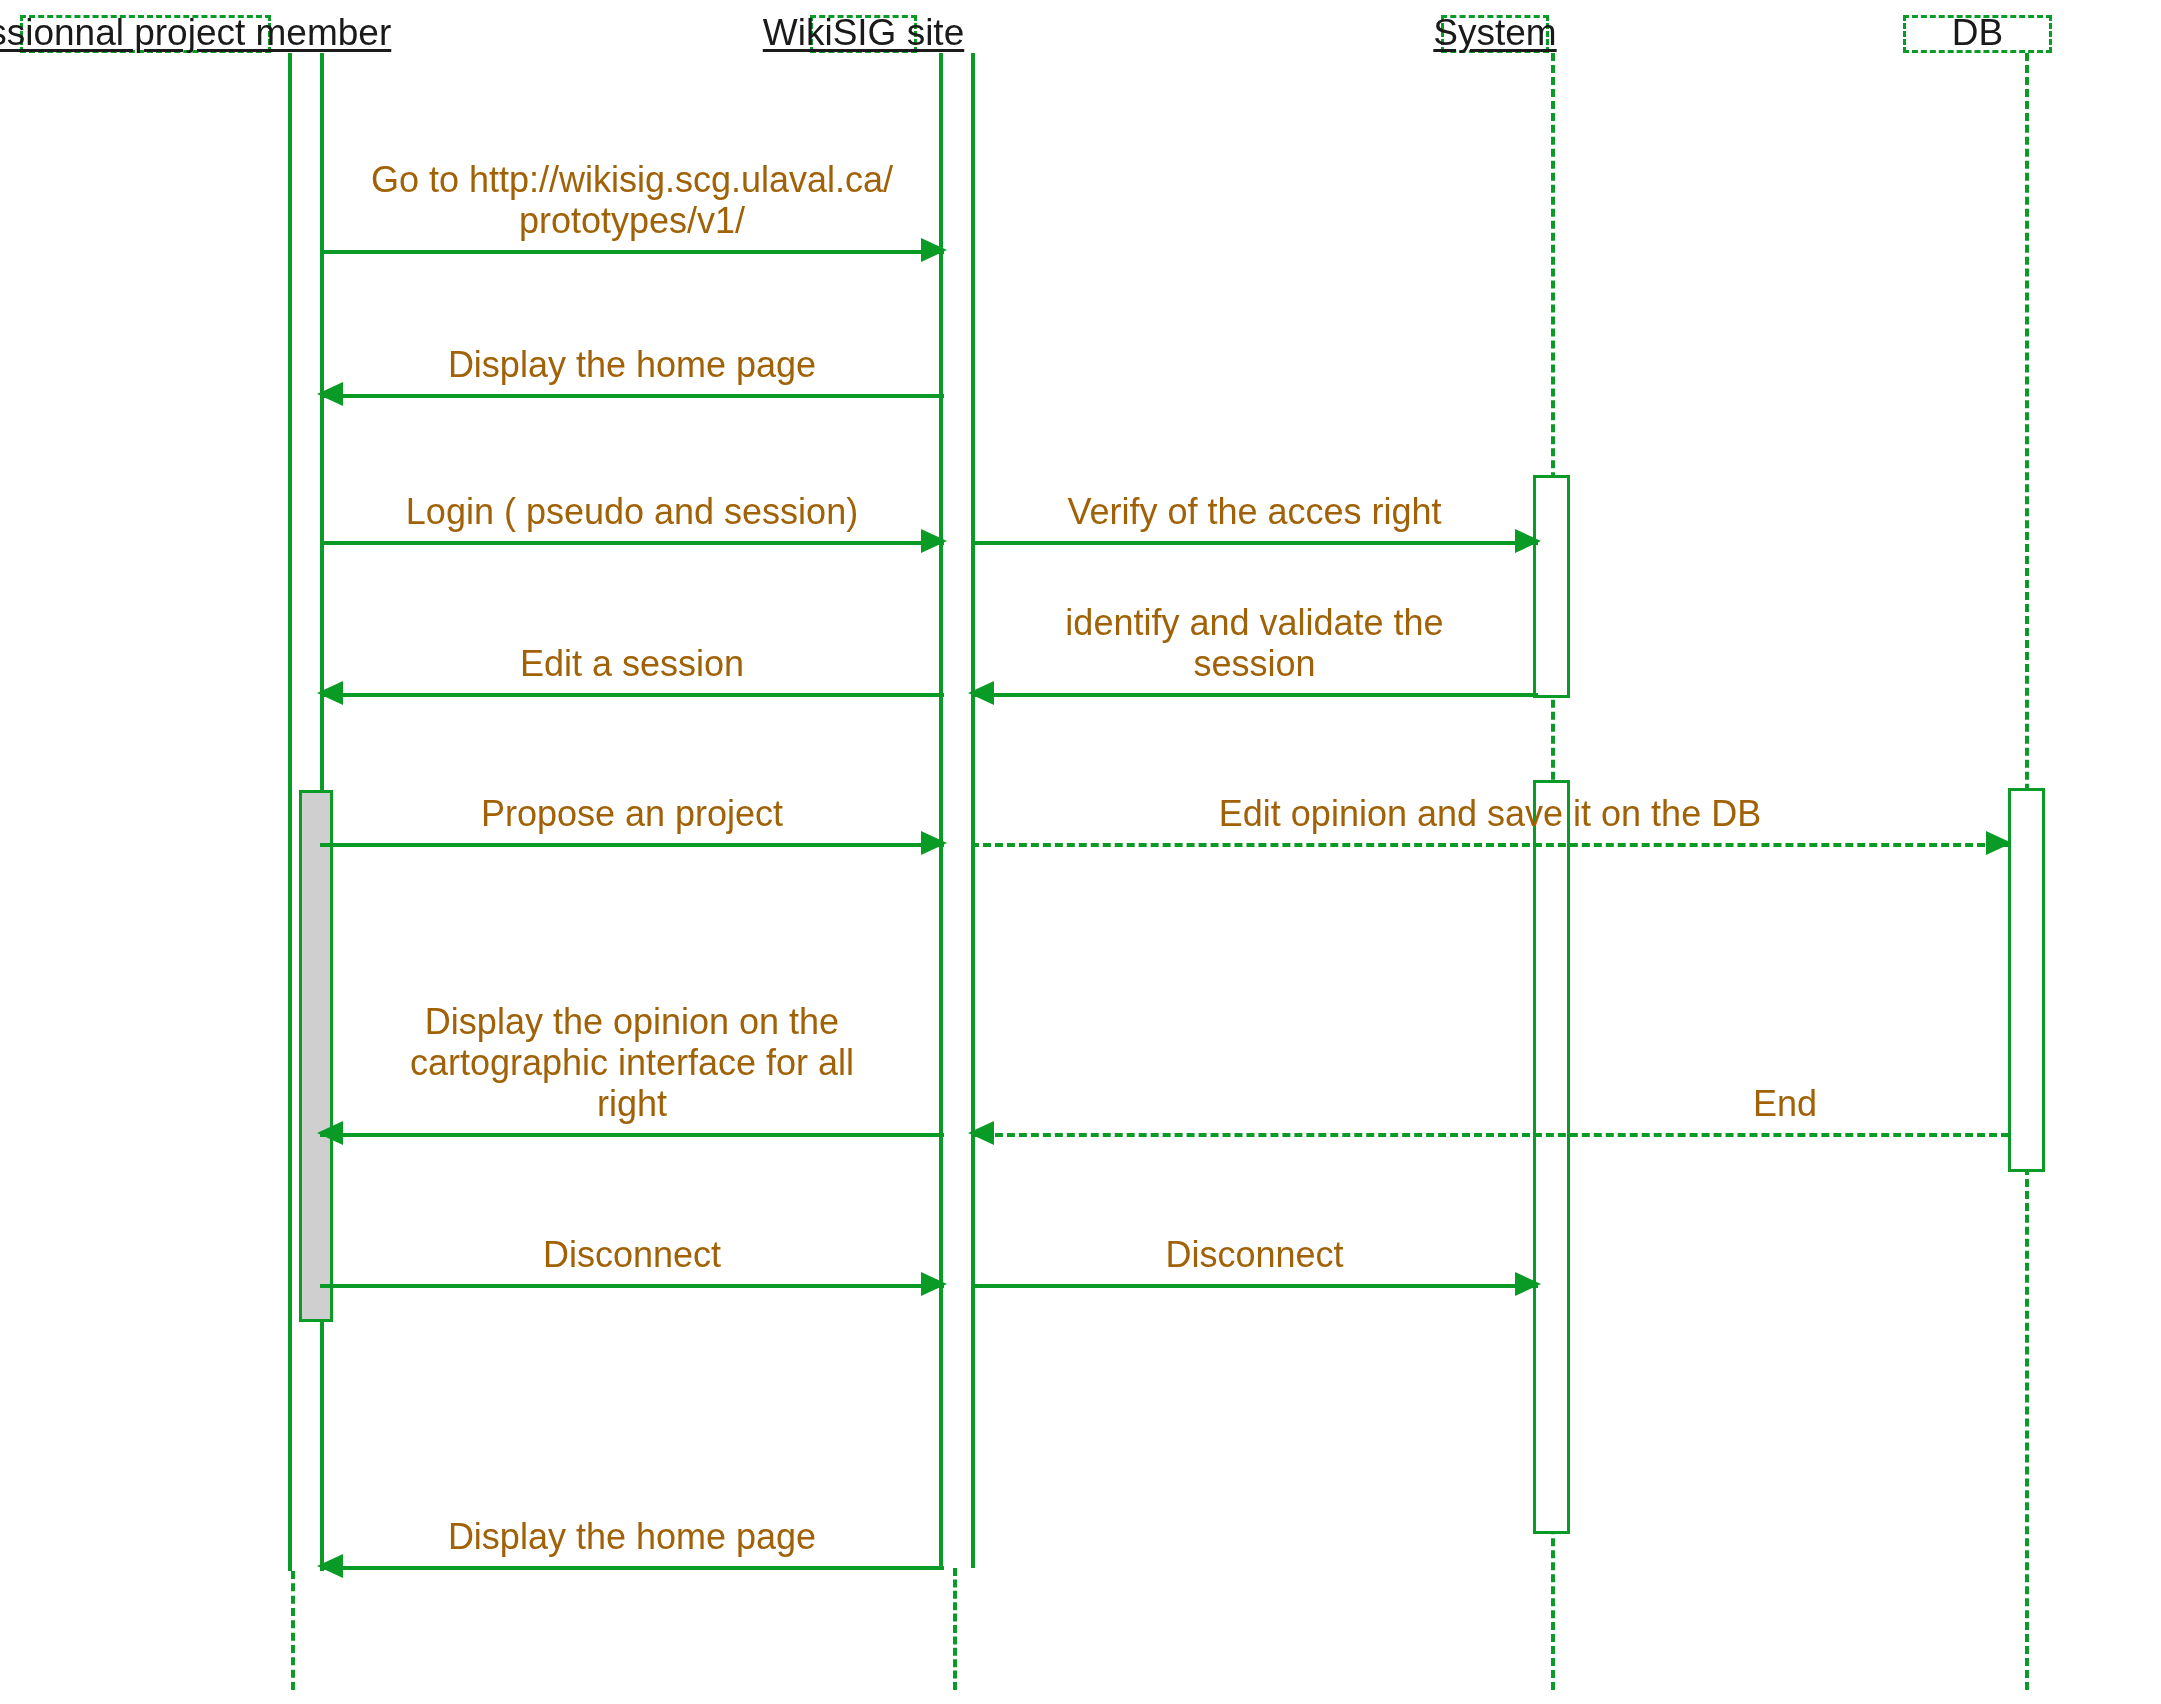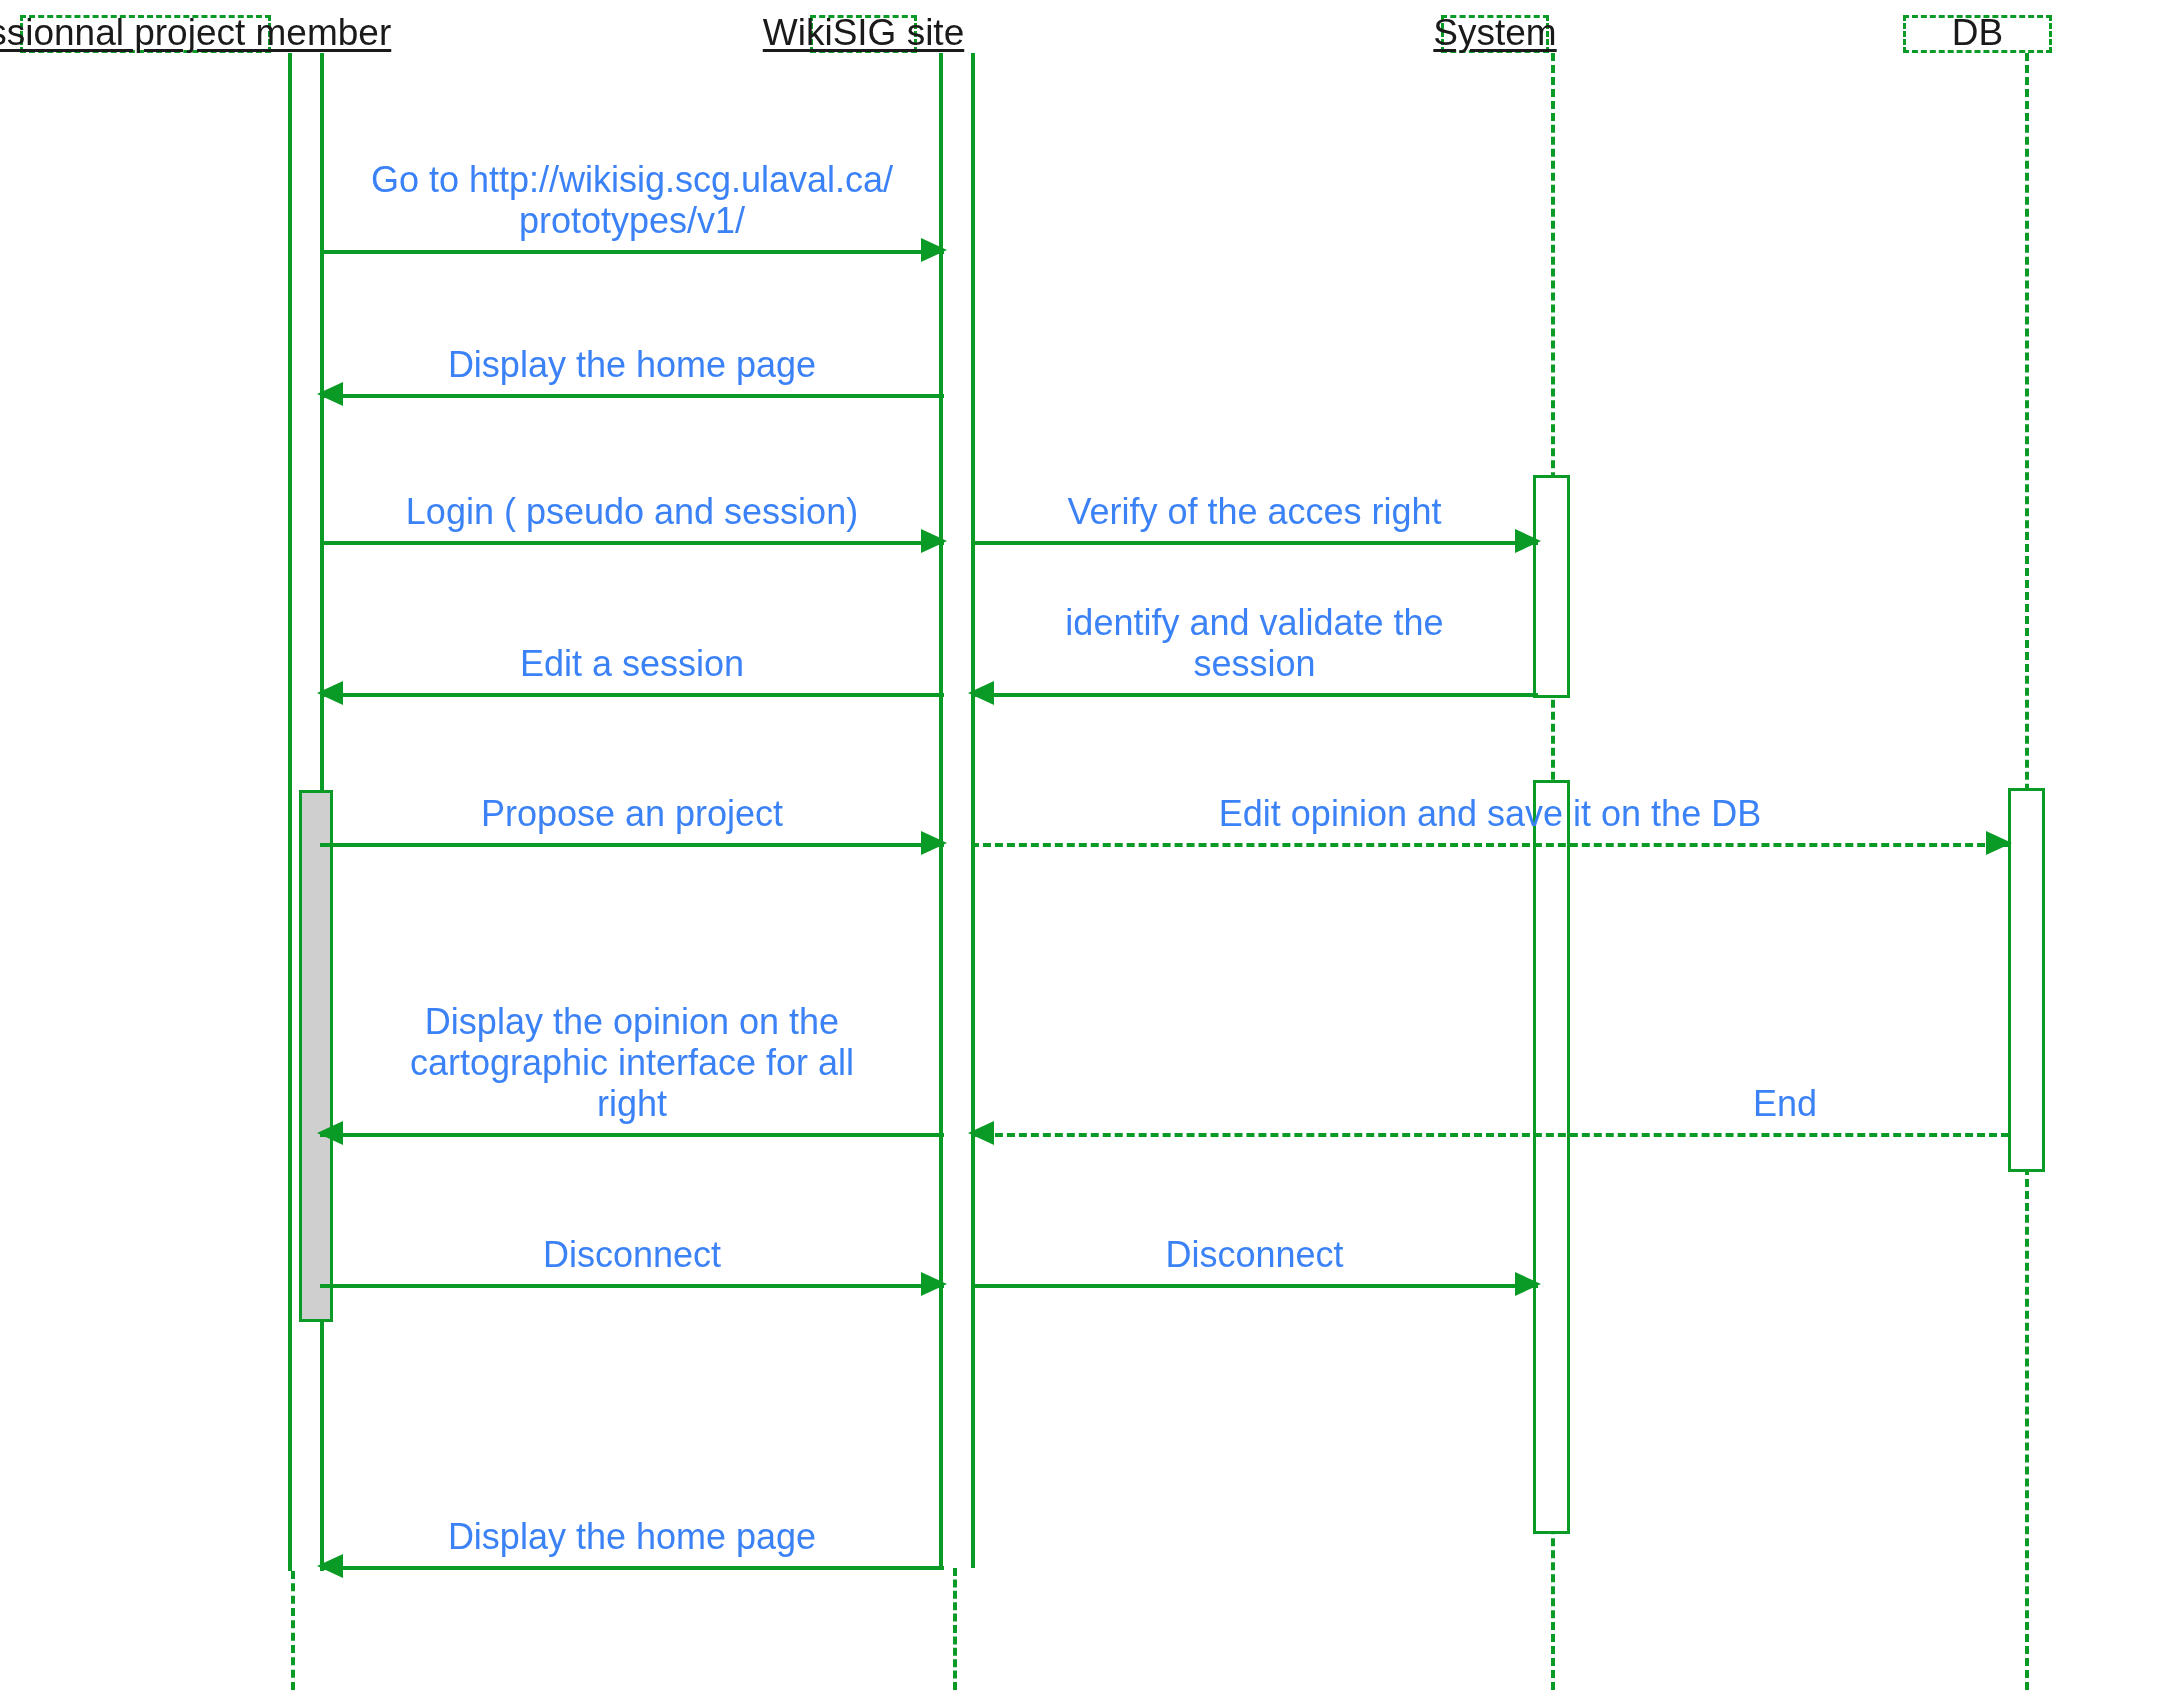--- a/index.html
+++ b/index.html
@@ -91,21 +91,21 @@
     left: -2.6px;
     border-top: 12.6px solid transparent;
     border-bottom: 12.6px solid transparent;
     border-right: 26.5px solid #0a9b26;
   }
   .msg-label {
     position: absolute;
     bottom: 9.3px;
     width: 100%;
     text-align: center;
-    color: #3b82f6;
+    color: #a16207;
     font-size: 36px;
     line-height: 1.14;
     white-space: pre-line;
     pointer-events: none;
   }
   .msg-label.align-right { text-align: left; }
 </style>
 </head>
 <body>
 

